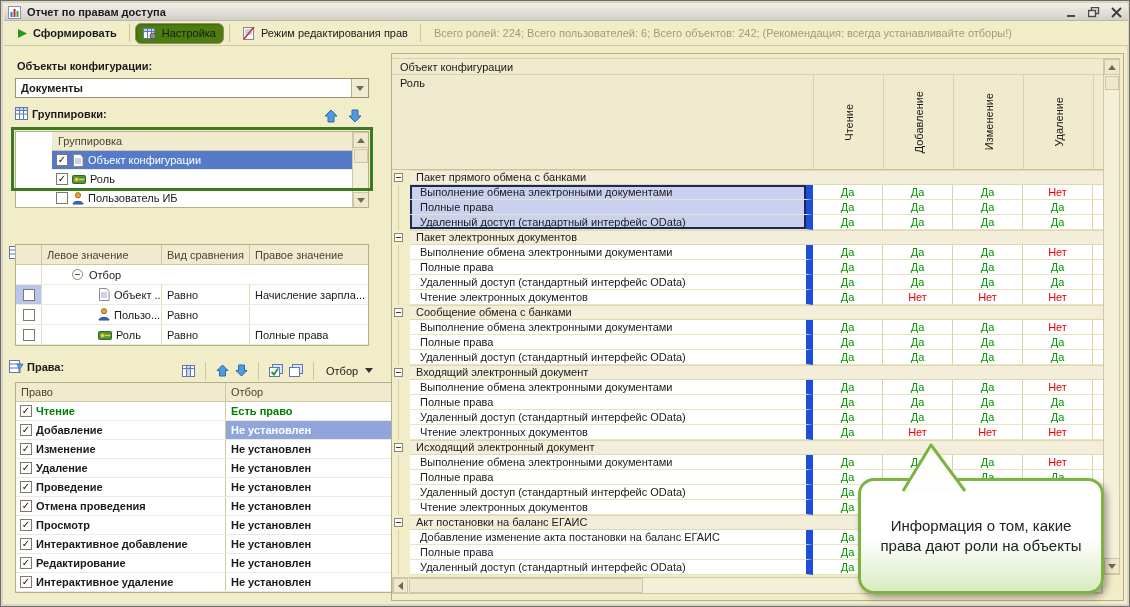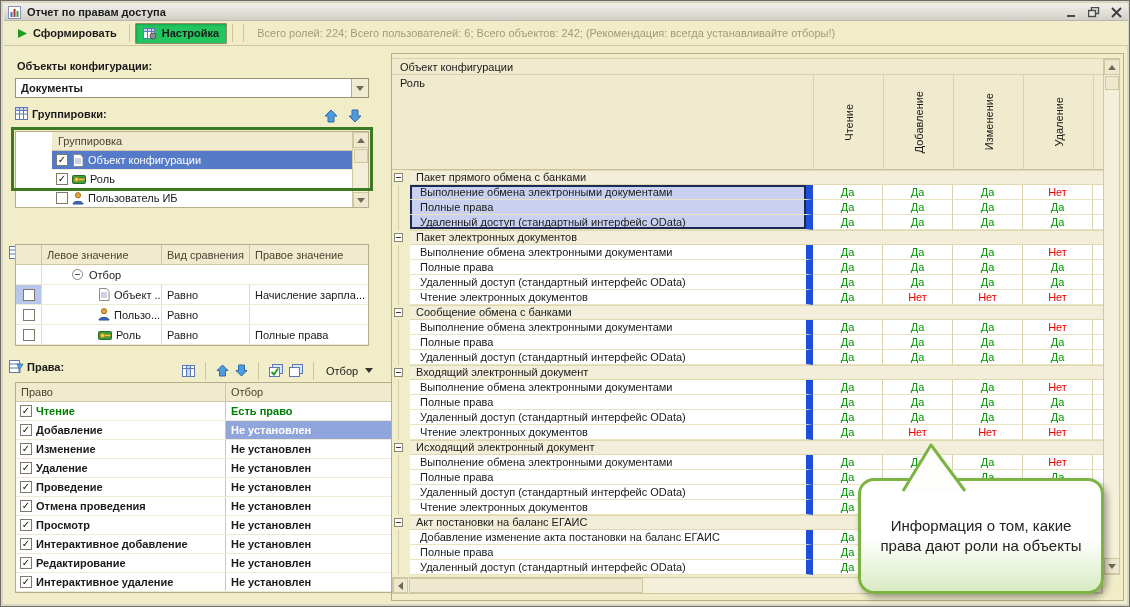--- a/index.html
+++ b/index.html
@@ -13,21 +13,21 @@
     border-bottom:1px solid #B9B6AC; }
   .title-text{ font-weight:bold; margin-left:6px; }
   .winbtns{ margin-left:auto; display:flex; gap:6px; align-items:center; }
   .winbtn{ width:16px; height:13px; display:flex; align-items:center; justify-content:center; cursor:default; }
 
   
   .toolbar{ position:absolute; left:3px; top:20px; width:1124px; height:25px; background:#F1EDC9;
     border-bottom:1px solid #CFC8A2; display:flex; align-items:center; padding:0 6px; }
   .tbtn{ display:flex; align-items:center; gap:5px; padding:2px 7px; height:21px; white-space:nowrap; }
   .tbtn.bold{ font-weight:bold; }
-  .tbtn.pressed{ background:#22c55e; border:1px solid #938C68; box-shadow: inset 1px 1px 2px rgba(0,0,0,.18); border-radius:1px;font-weight:bold; }
+  .tbtn.pressed{ background:#4d7c0f; border:1px solid #938C68; box-shadow: inset 1px 1px 2px rgba(0,0,0,.18); border-radius:6px; }
   .tsep{ width:1px; height:18px; background:#CCC49E; margin:0 5px; }
   .status{ color:#A29B7B; margin-left:8px; white-space:nowrap; overflow:hidden; }
 
   .icon{ display:inline-flex; align-items:center; justify-content:center; flex:none; }
   .cb{ width:12px; height:12px; background:#fff; border:1px solid #7E7968; display:inline-flex; align-items:center;
        justify-content:center; font-size:10px; font-weight:bold; color:#111; flex:none; line-height:10px; }
 
   
   .tri-up{ width:0;height:0;border-left:4px solid transparent;border-right:4px solid transparent;border-bottom:5px solid #6E6A58;}
   .tri-down{ width:0;height:0;border-left:4px solid transparent;border-right:4px solid transparent;border-top:5px solid #6E6A58;}
@@ -170,20 +170,32 @@
             <rect x="0.5" y="1.5" width="11" height="10" fill="#fff" stroke="#5B79B5"></rect>
             <rect x="0.5" y="1.5" width="11" height="3" fill="#C9D4EC" stroke="#5B79B5"></rect>
             <line x1="4.5" y1="1.5" x2="4.5" y2="11.5" stroke="#5B79B5"></line>
             <line x1="8.5" y1="1.5" x2="8.5" y2="11.5" stroke="#5B79B5"></line>
             <circle cx="10" cy="9" r="3" fill="#8E8E8E" stroke="#555"></circle>
           </svg>
         </span>
       <span>Настройка</span>
     </span>
     <span class="tsep"></span>
+    <span class="tbtn">
+      <span class="icon">
+          <svg width="14" height="13">
+            <rect x="1.5" y="0.5" width="10" height="12" fill="#fff" stroke="#888"></rect>
+            <line x1="3" y1="3" x2="10" y2="3" stroke="#9AA6C4"></line>
+            <line x1="3" y1="5" x2="10" y2="5" stroke="#9AA6C4"></line>
+            <line x1="3" y1="7" x2="10" y2="7" stroke="#9AA6C4"></line>
+            <line x1="12" y1="0" x2="2" y2="12" stroke="#D03030" stroke-width="1.6"></line>
+          </svg>
+        </span>
+      <span>Режим редактирования прав</span>
+    </span>
     <span class="tsep"></span>
     <span class="status">Всего ролей: 224; Всего пользователей: 6; Всего объектов: 242; (Рекомендация: всегда устанавливайте отборы!)</span>
   </div>
 
   <span class="lbl" style="left:16px; top:59px;">Объекты конфигурации:</span>
 
   <div class="combo">
     <span class="val">Документы</span>
     <span class="drop">
         <span class="tri-down"></span>

